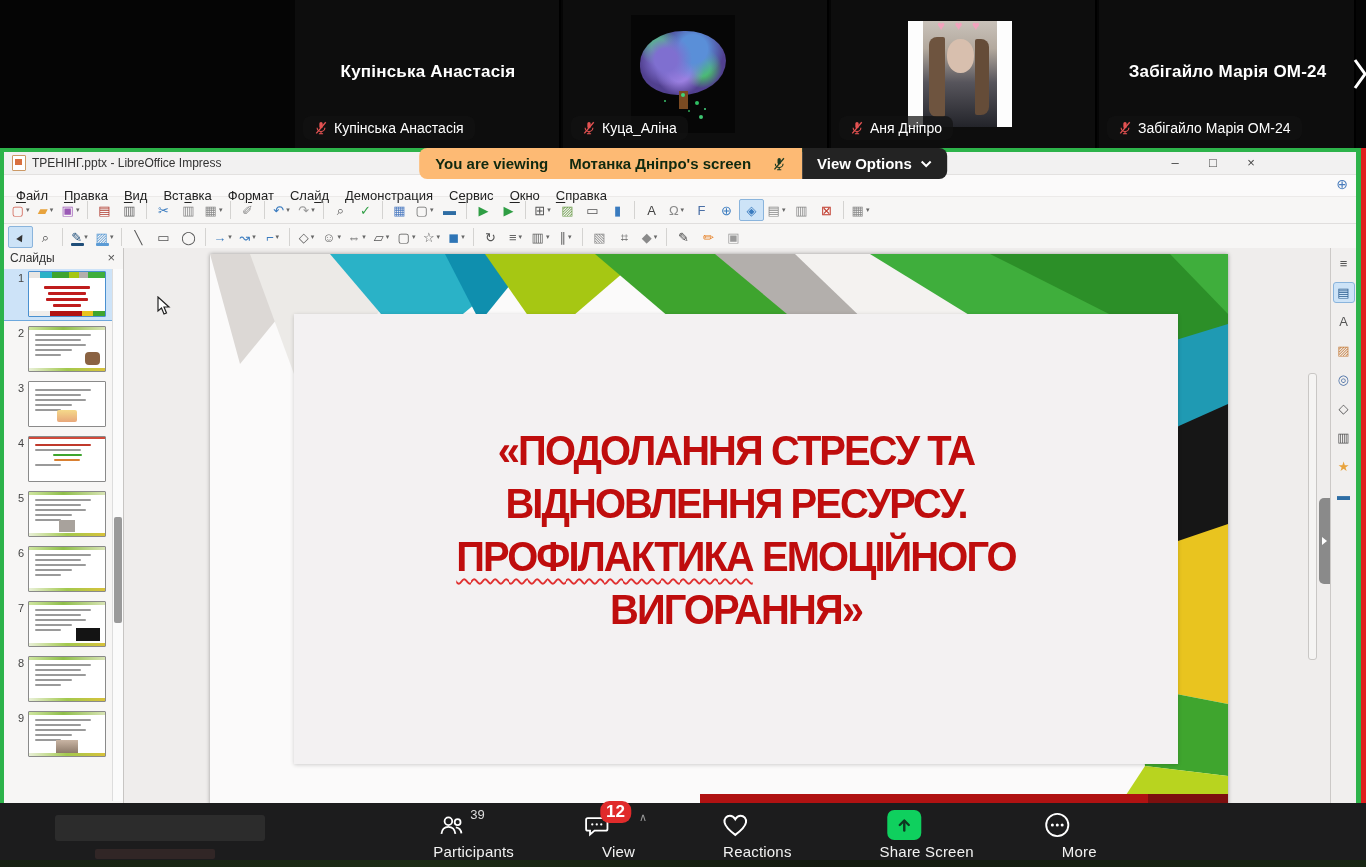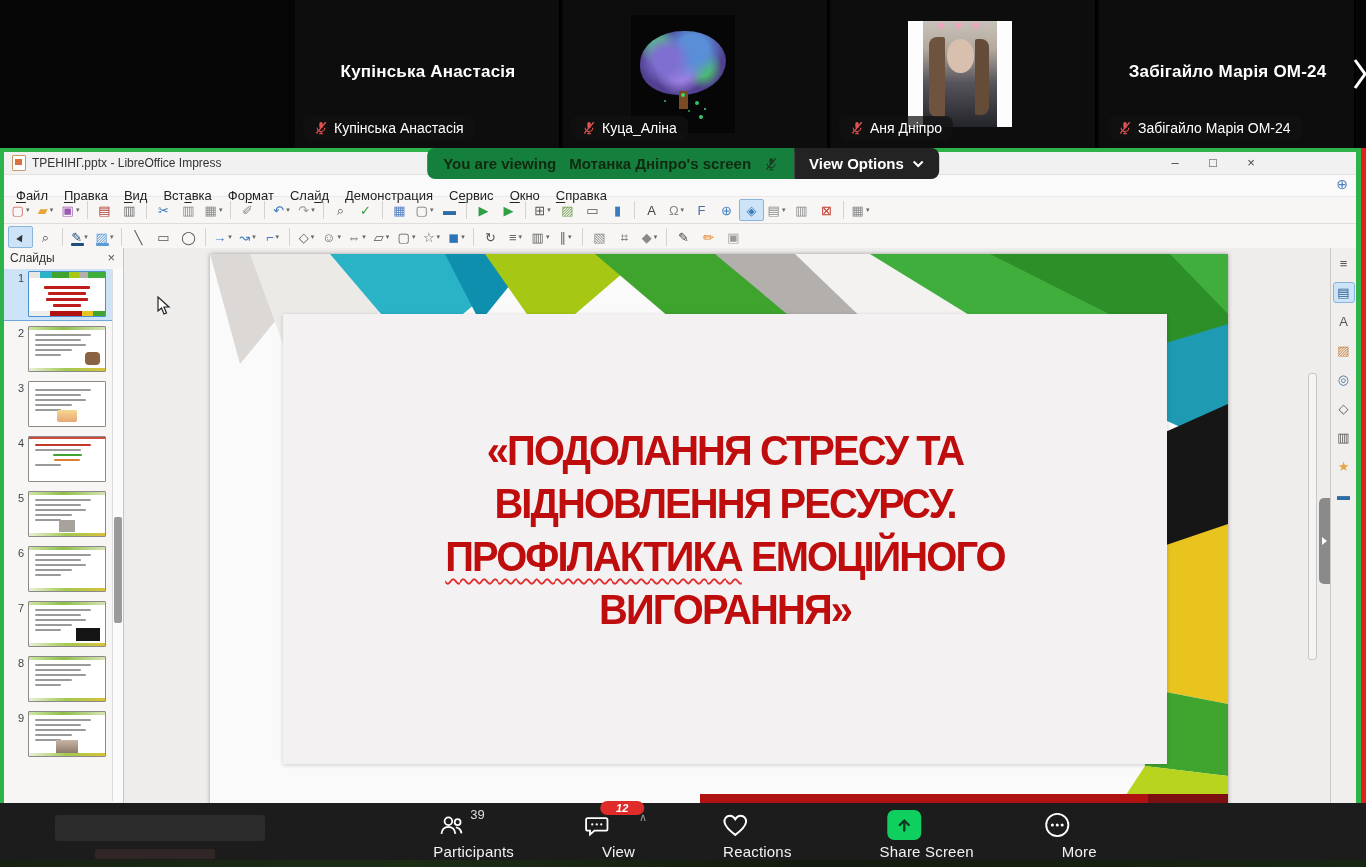--- a/index.html
+++ b/index.html
@@ -39,21 +39,21 @@
   .girl-hair-r{position:absolute;right:8px;top:18px;width:14px;height:76px;background:#654c38;border-radius:2px 8px 8px 2px;}
   .girl-face{position:absolute;left:24px;top:18px;width:27px;height:34px;background:#d8bfae;border-radius:48%;}
   .hearts{position:absolute;left:0;right:0;top:-3px;text-align:center;color:#f2a3bd;font-size:13px;letter-spacing:3px;}
   .next-chevron{position:absolute;right:-2px;top:56px;width:16px;height:36px;cursor:pointer;}
   
   .share-top{position:absolute;top:148px;left:0;width:100%;height:4px;background:#2db34a;z-index:6;}
   .green-left{position:absolute;top:152px;left:0;width:4px;height:651px;background:#2db34a;z-index:6;}
   .green-right{position:absolute;top:148px;right:5px;width:5px;height:655px;background:#2db34a;z-index:6;}
   .red-edge{position:absolute;top:148px;right:0;width:5px;height:655px;background:#e01f1f;z-index:6;}
   .banner{position:absolute;top:148px;left:50%;transform:translateX(-50%);height:31px;display:flex;z-index:22;}
-  .banner-green{display:flex;align-items:center;gap:13px;background:#15803d;border-radius:8px 0 0 8px;
+  .banner-green{display:flex;align-items:center;gap:21px;background:#fdba74;border-radius:8px 0 0 8px;
                 padding:0 16px;color:#10290f;font-size:15px;font-weight:700;white-space:nowrap;}
   .view-options{display:flex;align-items:center;gap:8px;background:#232323;border-radius:0 8px 8px 0;
                 padding:0 15px;color:#fff;font-size:15px;font-weight:700;cursor:pointer;white-space:nowrap;}
   
   .impress{position:absolute;top:152px;left:4px;width:1352px;height:651px;background:#fcfbfb;z-index:3;overflow:hidden;}
   .titlebar{height:22px;background:#f2f1f1;border-bottom:1px solid #e3e1e0;display:flex;align-items:center;padding:0 8px;}
   .doc-icon{width:12px;height:14px;background:#fff;border:1px solid #c96;border-radius:1px;position:relative;margin-right:6px;}
   .doc-icon::after{content:'';position:absolute;left:2px;top:3px;width:7px;height:6px;background:#d9703f;}
   .title-text{font-size:12px;color:#333;flex:1;}
   .win-controls{display:flex;gap:4px;margin-right:80px;}
@@ -131,21 +131,21 @@
   .d8{clip-path:polygon(585px 0,855px 0,715px 125px);background:#f4f2f0;}
   .d9{clip-path:polygon(660px 0,1018px 0,1018px 185px,855px 120px);background:#3fae3c;}
   .d10{clip-path:polygon(780px 0,960px 0,1018px 60px,1018px 120px);background:#2c8f28;}
   .d11{clip-path:polygon(1018px 70px,1018px 195px,855px 120px);background:#1f9ab3;}
   .d12{clip-path:polygon(895px 205px,1018px 150px,1018px 285px,915px 305px);background:#161616;}
   .d13{clip-path:polygon(915px 305px,1018px 270px,1018px 450px,925px 432px);background:#e9c41f;}
   .d14{clip-path:polygon(925px 432px,1018px 450px,1018px 522px,935px 512px);background:#3fa52e;}
   .d15{clip-path:polygon(935px 512px,1018px 522px,1018px 573px,895px 573px);background:#b8d41f;}
   .ribbon{position:absolute;left:490px;top:540px;width:450px;height:12px;background:#b01212;}
   .ribbon2{position:absolute;left:938px;top:540px;width:80px;height:12px;background:#7c0f0f;}
-  .card{position:absolute;left:73px;top:60px;width:884px;height:450px;background:#f3f1f2;
+  .card{position:absolute;left:84px;top:60px;width:884px;height:450px;background:#f3f1f2;
         box-shadow:0 1px 4px rgba(0,0,0,.18);}
   .slide-title{position:absolute;left:0;right:0;top:110px;text-align:center;color:#bf0d0d;
        font-weight:700;font-size:42px;line-height:53px;letter-spacing:-2px;transform:scaleX(.95);}
   .wavy{text-decoration-line:underline;text-decoration-style:wavy;text-decoration-color:#e03030;
         text-decoration-thickness:2px;text-underline-offset:7px;}
   .cursor{position:absolute;left:33px;top:48px;}
   .ws-scrollbar{position:absolute;right:13px;top:125px;width:7px;height:285px;background:#f5f4f3;
                 border:1px solid #c9c7c5;border-radius:3px;}
   .sidebar-handle{position:absolute;right:0px;top:250px;width:11px;height:86px;background:#8a8a8a;
                   border-radius:5px 0 0 5px;cursor:pointer;}
@@ -162,22 +162,22 @@
   .ghost1{position:absolute;left:55px;top:12px;width:210px;height:26px;background:#3c3c3c;opacity:.5;border-radius:3px;}
   .ghost2{position:absolute;left:95px;top:46px;width:120px;height:10px;background:#5a3a38;opacity:.35;border-radius:2px;}
   .ghost3{position:absolute;left:0;bottom:0;width:100%;height:7px;opacity:.7;
           background:linear-gradient(90deg,#15240f,#1d3312 30%,#101a0a 60%,#172a10);}
   .controls{position:absolute;left:50%;top:7px;transform:translateX(calc(-50% + 60px));display:flex;
             gap:44px;align-items:flex-start;}
   .ctrl{display:flex;flex-direction:column;align-items:center;min-width:62px;cursor:pointer;}
   .icon-wrap{height:30px;display:flex;align-items:center;justify-content:center;position:relative;}
   .ctrl-label{font-size:15px;color:#f2f2f2;margin-top:3px;letter-spacing:.2px;white-space:nowrap;margin-left:44px;}
   .pcount{position:absolute;left:32px;top:-3px;font-size:13px;color:#ddd;}
-  .chat-badge{position:absolute;left:17px;top:-9px;background:#e02b2b;color:#fff;font-size:11px;
-              font-weight:700;border-radius:9px;padding:1px 16px;font-style:italic;}
+  .chat-badge{position:absolute;left:17px;top:-9px;background:#e02b2b;color:#fff;font-size:17px;
+              font-weight:700;border-radius:9px;padding:1px 6px;}
   .chat-caret{position:absolute;left:56px;top:1px;color:#9a9a9a;font-size:11px;}
   .share-box{width:34px;height:30px;border-radius:7px;background:#0fd05e;display:flex;
              align-items:center;justify-content:center;}
 </style>
 </head>
 <body>
 
 <div id="app">
 
   <div class="video-strip">

